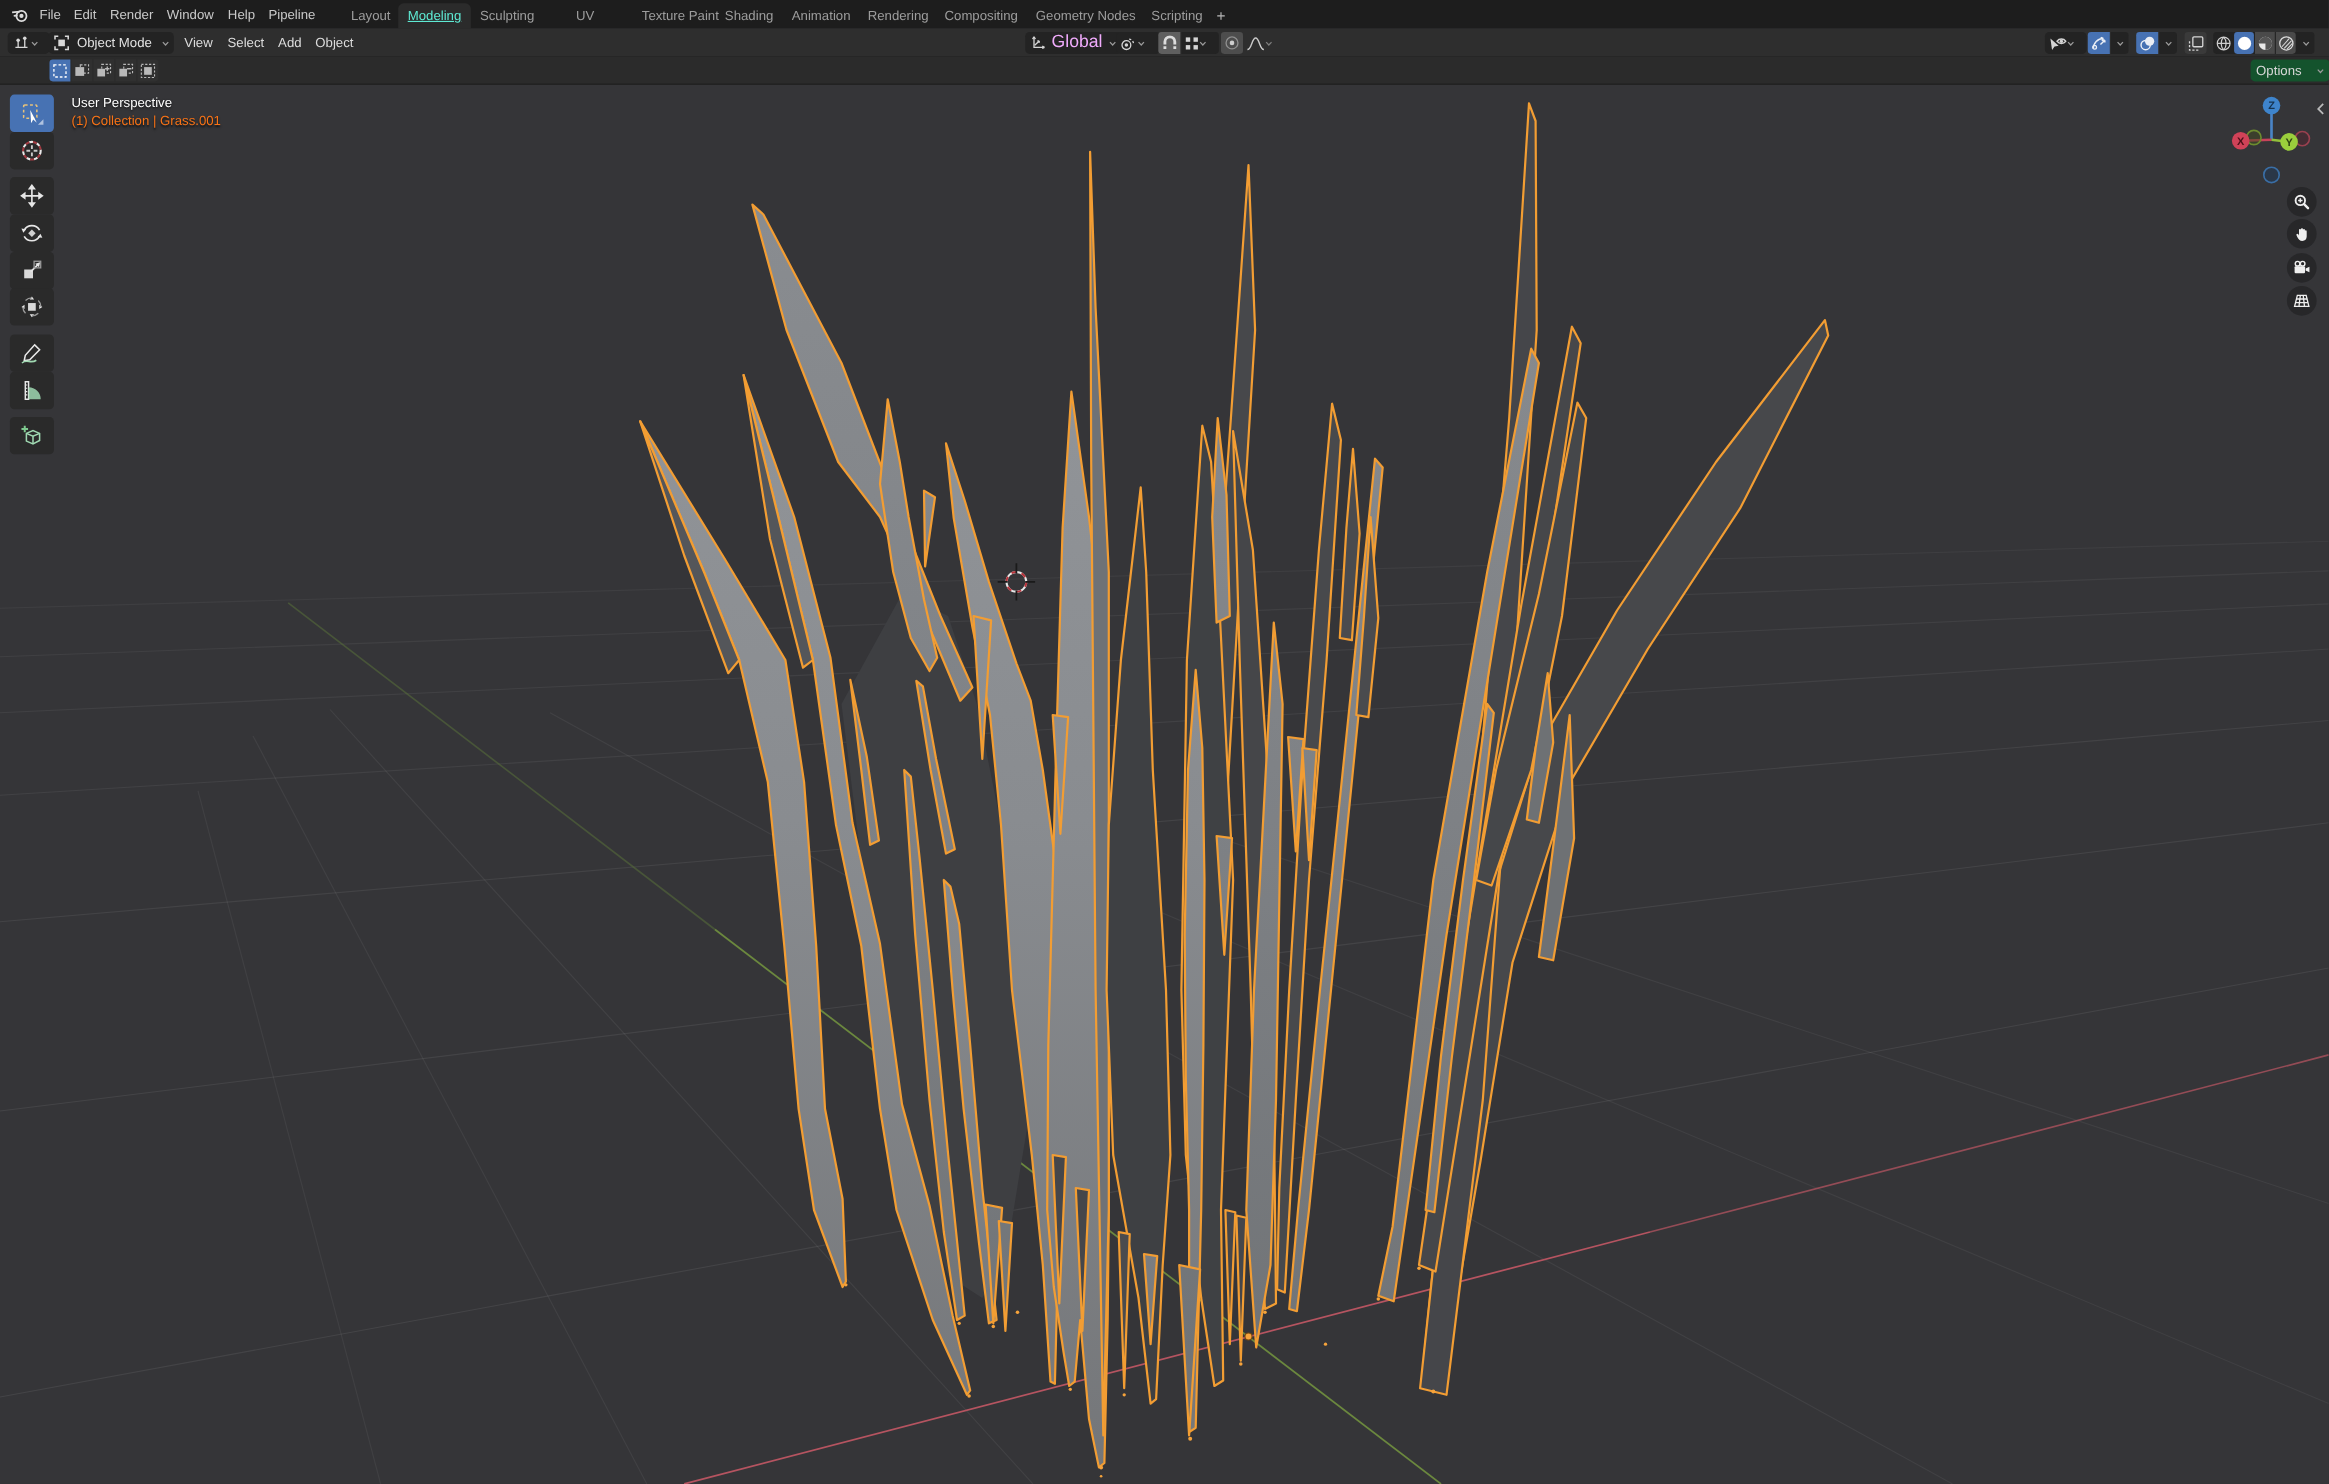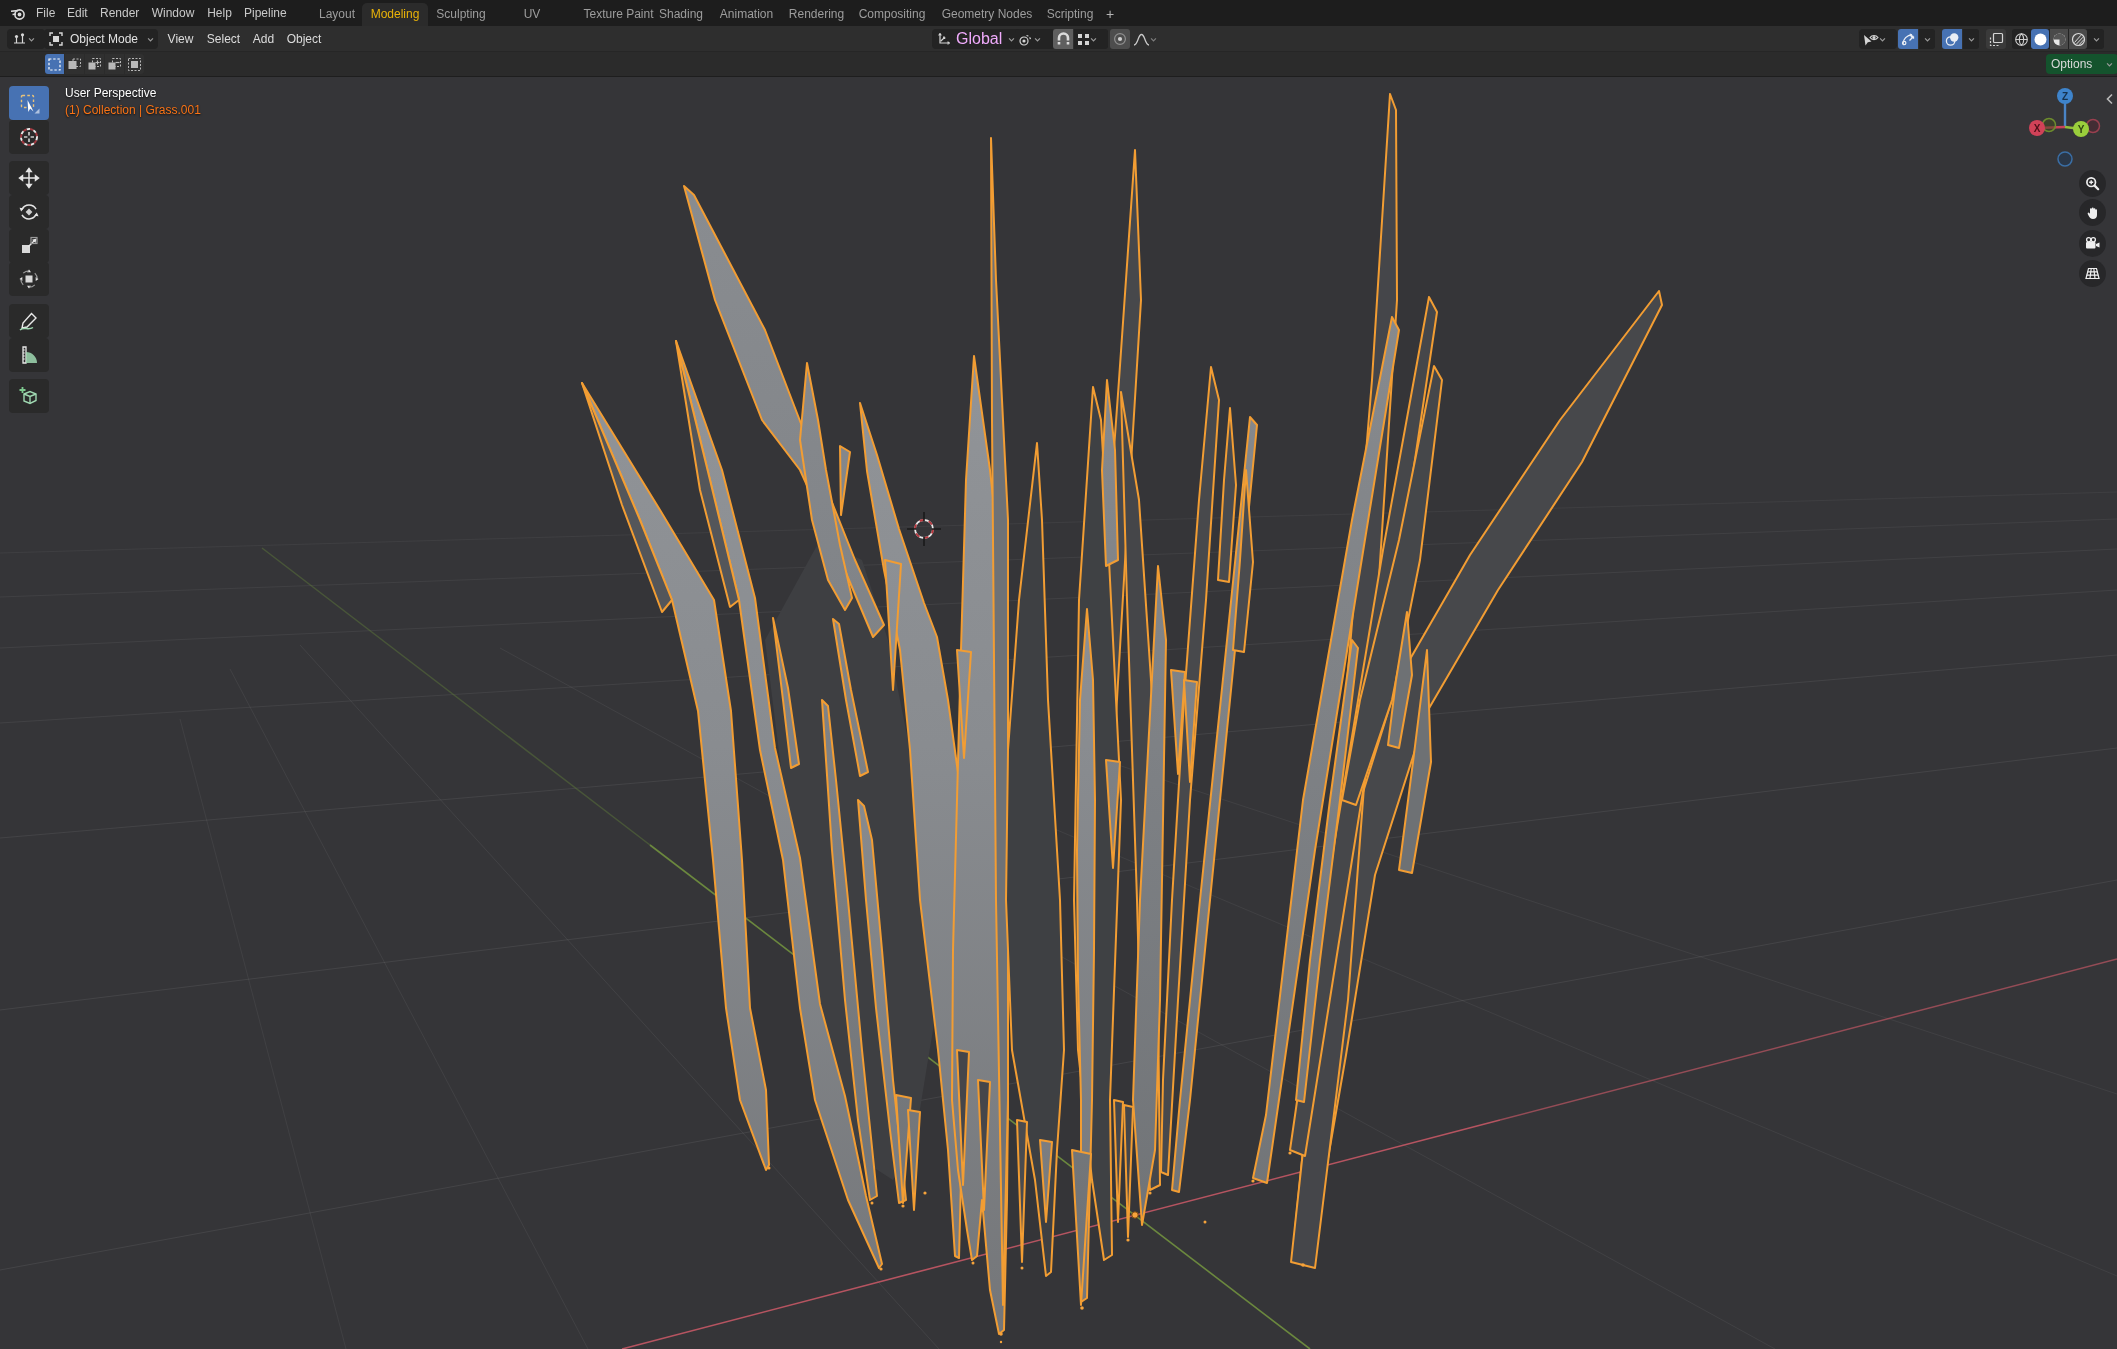--- a/index.html
+++ b/index.html
@@ -1,20 +1,20 @@
 <!DOCTYPE html>
 <html><head>
 <meta charset="utf-8">
 <style>
   html,body{margin:0;padding:0;width:2117px;height:1349px;overflow:hidden;background:#353538;font-family:"Liberation Sans",sans-serif;-webkit-font-smoothing:antialiased;}
   .abs{position:absolute;}
   #topbar{position:absolute;left:0;top:0;width:2117px;height:26px;background:#1d1d1d;z-index:20;}
   #topbar .menu{position:absolute;top:0;height:24px;line-height:26px;font-size:12px;color:#c9c9c9;text-align:center;}
   #topbar .tab{position:absolute;top:3px;height:23px;line-height:23px;font-size:12px;color:#9d9d9d;text-align:center;border-radius:5px 5px 0 0;}
-  #topbar .tab.active{background:#2b2b2b;color:#eab308;}
+  #topbar .tab.active{background:#2b2b2b;color:#5eead4;text-decoration:underline;}
   #header{position:absolute;left:0;top:26px;width:2117px;height:26px;background:#2e2e2e;z-index:20;border-bottom:1px solid #262626;box-sizing:border-box;}
   #toolrow{position:absolute;left:0;top:52px;width:2117px;height:25px;background:#2b2b2b;z-index:20;border-bottom:1px solid #1e1e1e;box-sizing:border-box;}
   .hmenu{position:absolute;top:0;height:26px;line-height:26px;font-size:12px;color:#dcdcdc;text-align:center;}
   .dd{position:absolute;background:#232323;border-radius:4px;display:flex;align-items:center;}
   .btn{position:absolute;border-radius:3px;display:flex;align-items:center;justify-content:center;}
   .caret{width:7px;height:7px;display:inline-block;}
   #viewport{position:absolute;left:0;top:77px;width:2117px;height:1272px;background:transparent;overflow:hidden;}
   .toolbtn{position:absolute;left:9px;width:40px;height:34px;background:#2a2a2a;border-radius:4px;display:flex;align-items:center;justify-content:center;z-index:15;}
   .toolbtn.active{background:#4772b3;}
   .ovtext{position:absolute;font-size:12px;color:#ffffff;text-shadow:0 1px 2px rgba(0,0,0,0.8);z-index:14;}

